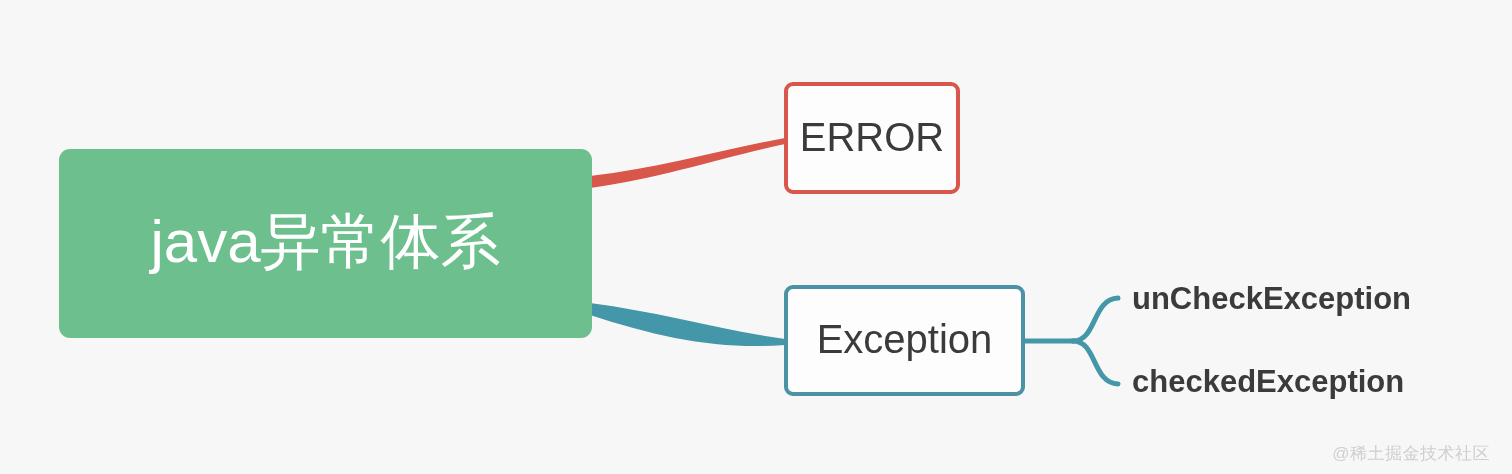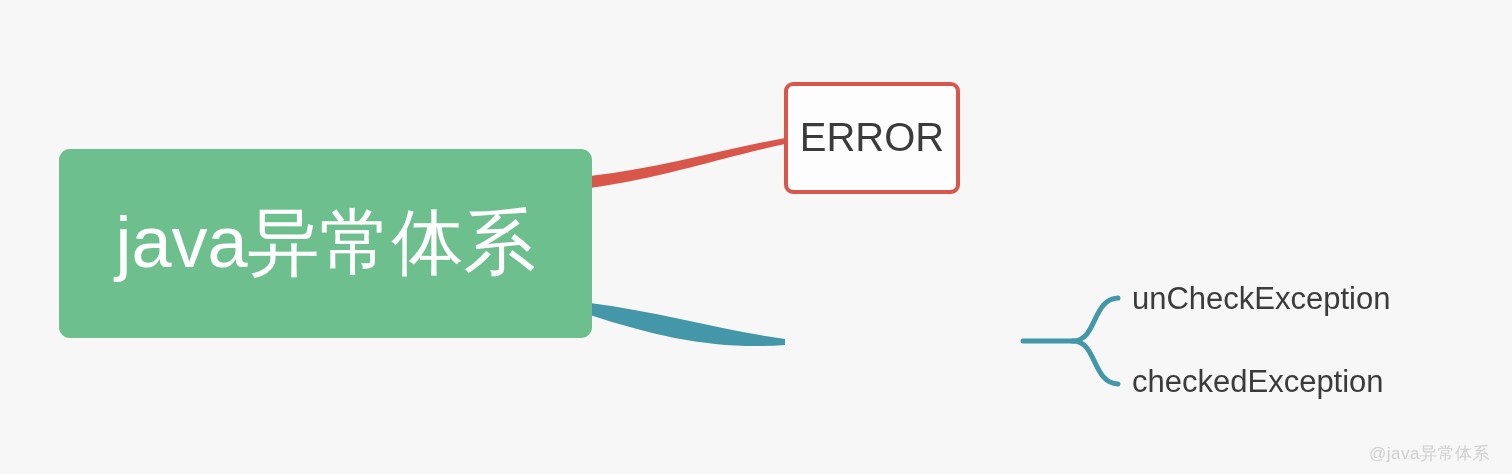--- a/index.html
+++ b/index.html
@@ -38,21 +38,21 @@
     background: #6dc08d;
     border-radius: 11px;
     display: flex;
     align-items: center;
     justify-content: center;
     box-sizing: border-box;
     z-index: 3;
   }
   .root-label {
     color: #ffffff;
-    font-size: 72px;
+    font-size: 60px;
     line-height: 1;
     letter-spacing: 0px;
     white-space: nowrap;
     font-weight: 400;
     padding-bottom: 4px;
   }
   
   .branch-node {
     position: absolute;
     background: #fdfdfd;
@@ -85,21 +85,21 @@
     height: 111px;
     border: 4px solid #4a92a4;
   }
   
   .leaf-label {
     position: absolute;
     color: #3b3b3b;
     font-size: 31px;
     line-height: 1;
     white-space: nowrap;
-    font-weight: 400;
+    font-weight: 700;
     z-index: 3;
   }
   #leaf-unchecked {
     left: 1132px;
     top: 283px;
   }
   #leaf-checked {
     left: 1132px;
     top: 366px;
     text-align: center;
@@ -134,20 +134,23 @@
   </svg>
 
   <div class="root-node">
     <span class="root-label">java异常体系</span>
   </div>
 
   <div class="branch-node" id="node-error">
     <span class="branch-label">ERROR</span>
   </div>
 
+  <div class="branch-node" id="node-exception">
+    <span class="branch-label">Exception</span>
+  </div>
 
   <div class="leaf-label" id="leaf-unchecked">unCheckException</div>
 
   <div class="leaf-label" id="leaf-checked">checkedException</div>
 
-  <div class="watermark">@java异常体系</div>
+  <div class="watermark">@稀土掘金技术社区</div>
 
 </div>
 
 </body></html>

